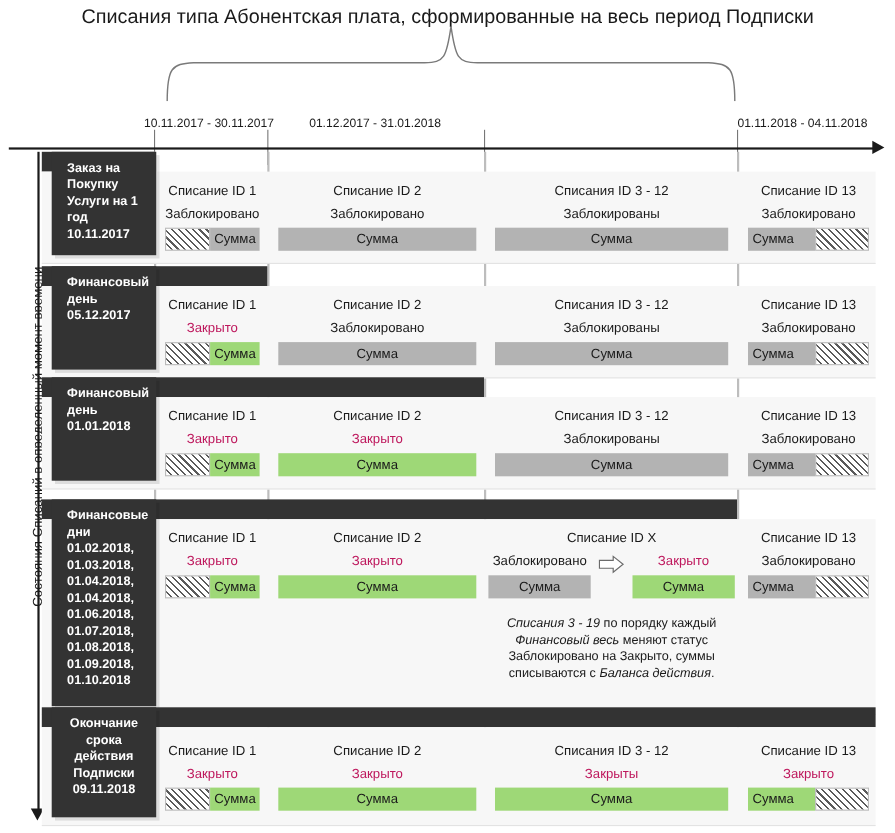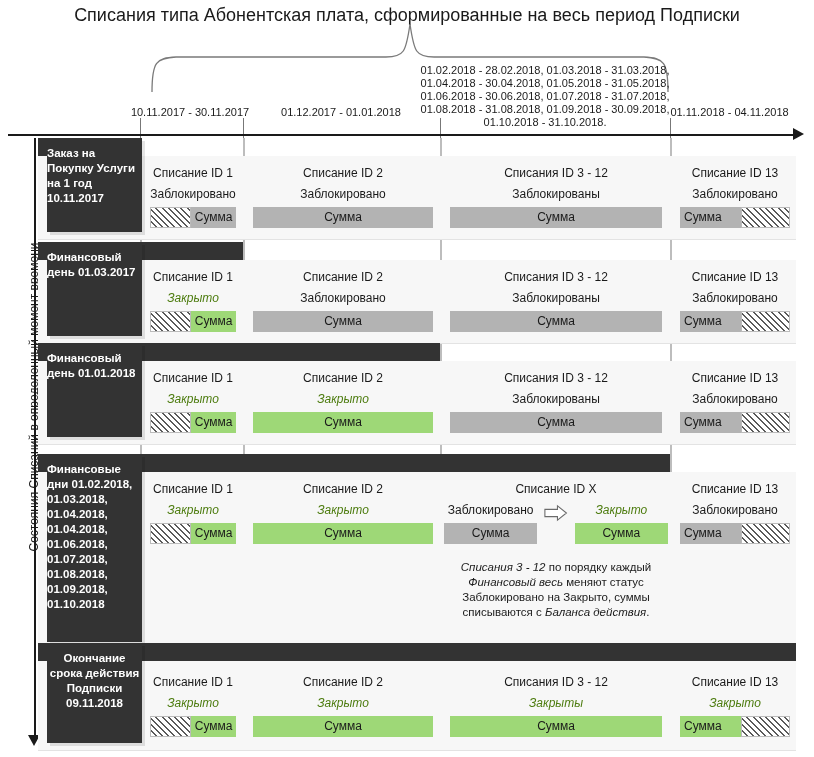--- a/index.html
+++ b/index.html
@@ -60,30 +60,30 @@
   .col-sep{position:absolute;top:0;width:0;height:612px;border-left:2px solid #bdbdbd;}
 
   .row{position:absolute;left:0;width:758px;}
   .rowbar{position:absolute;left:0;height:18px;background:#333333;}
   .rowbody{position:absolute;left:0;width:758px;background:#f7f7f7;border-bottom:1px solid #e3e3e3;}
 
   .stage{
     position:absolute;left:9px;
     width:95px;background:#333333;color:#ffffff;
     font-size:11.5px;font-weight:bold;line-height:15px;
-    box-sizing:border-box;padding:8px 0;
+    box-sizing:border-box;padding:8px 14px;
     box-shadow:3px 3px 0 rgba(0,0,0,0.10);
   }
   .stage.center{text-align:center;}
 
   .cell{position:absolute;box-sizing:border-box;text-align:center;}
   .cell .t1{font-size:12px;color:#1a1a1a;margin-bottom:7px;}
   .cell .t2{font-size:12px;margin-bottom:6px;}
   .st-blocked{color:#1a1a1a;}
-  .st-closed{color:#4d7c0f;font-style:italic;}
+  .st-closed{color:#be185d;}
 
   
   .bar{position:relative;height:21px;line-height:21px;font-size:12px;color:#1a1a1a;text-align:center;}
   .bar.gray{background:#b3b3b3;}
   .bar.green{background:#9ed877;}
   .hatch{
     background-image:repeating-linear-gradient(45deg,
       #ffffff 0px,#ffffff 3px,#5a5a5a 3px,#5a5a5a 4.4px);
     border:1px solid #bbbbbb;box-sizing:border-box;
   }
@@ -106,26 +106,21 @@
 <div class="page">
 
   <div class="brace-caption">Списания типа Абонентская плата, сформированные на весь период Подписки</div>
 
   <svg class="brace-svg" width="520" height="70" viewBox="0 0 520 70">
     <path d="M2 70 C2 40 6 36 26 35 L236 35 C254 35 256 30 260 2
              C264 30 266 35 284 35 L494 35 C514 36 518 40 518 70" fill="none" stroke="#7a7a7a" stroke-width="1.3"></path>
   </svg>
 
   <div class="period-label" style="left:125px;top:106px;width:130px;">10.11.2017 - 30.11.2017</div>
-  <div class="period-label" style="left:276px;top:106px;width:130px;">01.12.2017 - 01.01.2018</div>
-  <div class="period-label" style="left:420px;top:64px;width:250px;white-space:pre-line;">01.02.2018 - 28.02.2018, 01.03.2018 - 31.03.2018,
-01.04.2018 - 30.04.2018, 01.05.2018 - 31.05.2018,
-01.06.2018 - 30.06.2018, 01.07.2018 - 31.07.2018,
-01.08.2018 - 31.08.2018, 01.09.2018 - 30.09.2018,
-01.10.2018 - 31.10.2018.</div>
+  <div class="period-label" style="left:276px;top:106px;width:130px;">01.12.2017 - 31.01.2018</div>
   <div class="period-label" style="left:662px;top:106px;width:135px;">01.11.2018 - 04.11.2018</div>
 
   <div class="tick" style="left:140px;"></div>
   <div class="tick" style="left:243px;"></div>
   <div class="tick" style="left:440px;"></div>
   <div class="tick" style="left:670px;"></div>
 
   <div class="axis-line"></div>
   <div class="axis-arrow"></div>
   <div class="vaxis-line"></div>
@@ -173,21 +168,21 @@
           <div class="bar gray" style="width:55%;text-align:left;padding-left:4px;box-sizing:border-box;">Сумма</div>
           <div class="bar hatch" style="width:45%;"></div>
         </div>
       </div>
     </div>
 
     <div class="row" style="top:104px;">
       <div class="rowbar" style="width:205px;top:0;"></div>
       <div class="rowbody" style="top:18px;height:83px;"></div>
 
-      <div class="stage" style="top:0;height:94px;">Финансовый день 01.03.2017</div>
+      <div class="stage" style="top:0;height:94px;">Финансовый день 05.12.2017</div>
 
       <div class="cell" style="left:112px;top:28px;width:86px;">
         <div class="t1">Списание ID 1</div>
         <div class="t2 st-closed">Закрыто</div>
         <div class="barwrap">
           <div class="bar hatch" style="width:48%;"></div>
           <div class="bar green" style="width:52%;">Сумма</div>
         </div>
       </div>
 
@@ -279,21 +274,21 @@
             <div class="bar gray">Сумма</div>
           </div>
           <svg class="arrow-ico" width="26" height="18" viewBox="0 0 26 18">
             <path d="M1 5 H15 V1 L25 9 L15 17 V13 H1 Z" fill="#ffffff" stroke="#6b6b6b" stroke-width="1.2"></path>
           </svg>
           <div class="side">
             <div class="lbl st-closed">Закрыто</div>
             <div class="bar green">Сумма</div>
           </div>
         </div>
-        <div class="note"><i>Списания 3 - 12</i> по порядку каждый <i>Финансовый весь</i> меняют статус Заблокировано на Закрыто, суммы списываются с <i>Баланса действия</i>.</div>
+        <div class="note"><i>Списания 3 - 19</i> по порядку каждый <i>Финансовый весь</i> меняют статус Заблокировано на Закрыто, суммы списываются с <i>Баланса действия</i>.</div>
       </div>
 
       <div class="cell" style="left:642px;top:28px;width:110px;">
         <div class="t1">Списание ID 13</div>
         <div class="t2 st-blocked">Заблокировано</div>
         <div class="barwrap">
           <div class="bar gray" style="width:55%;text-align:left;padding-left:4px;box-sizing:border-box;">Сумма</div>
           <div class="bar hatch" style="width:45%;"></div>
         </div>
       </div>

